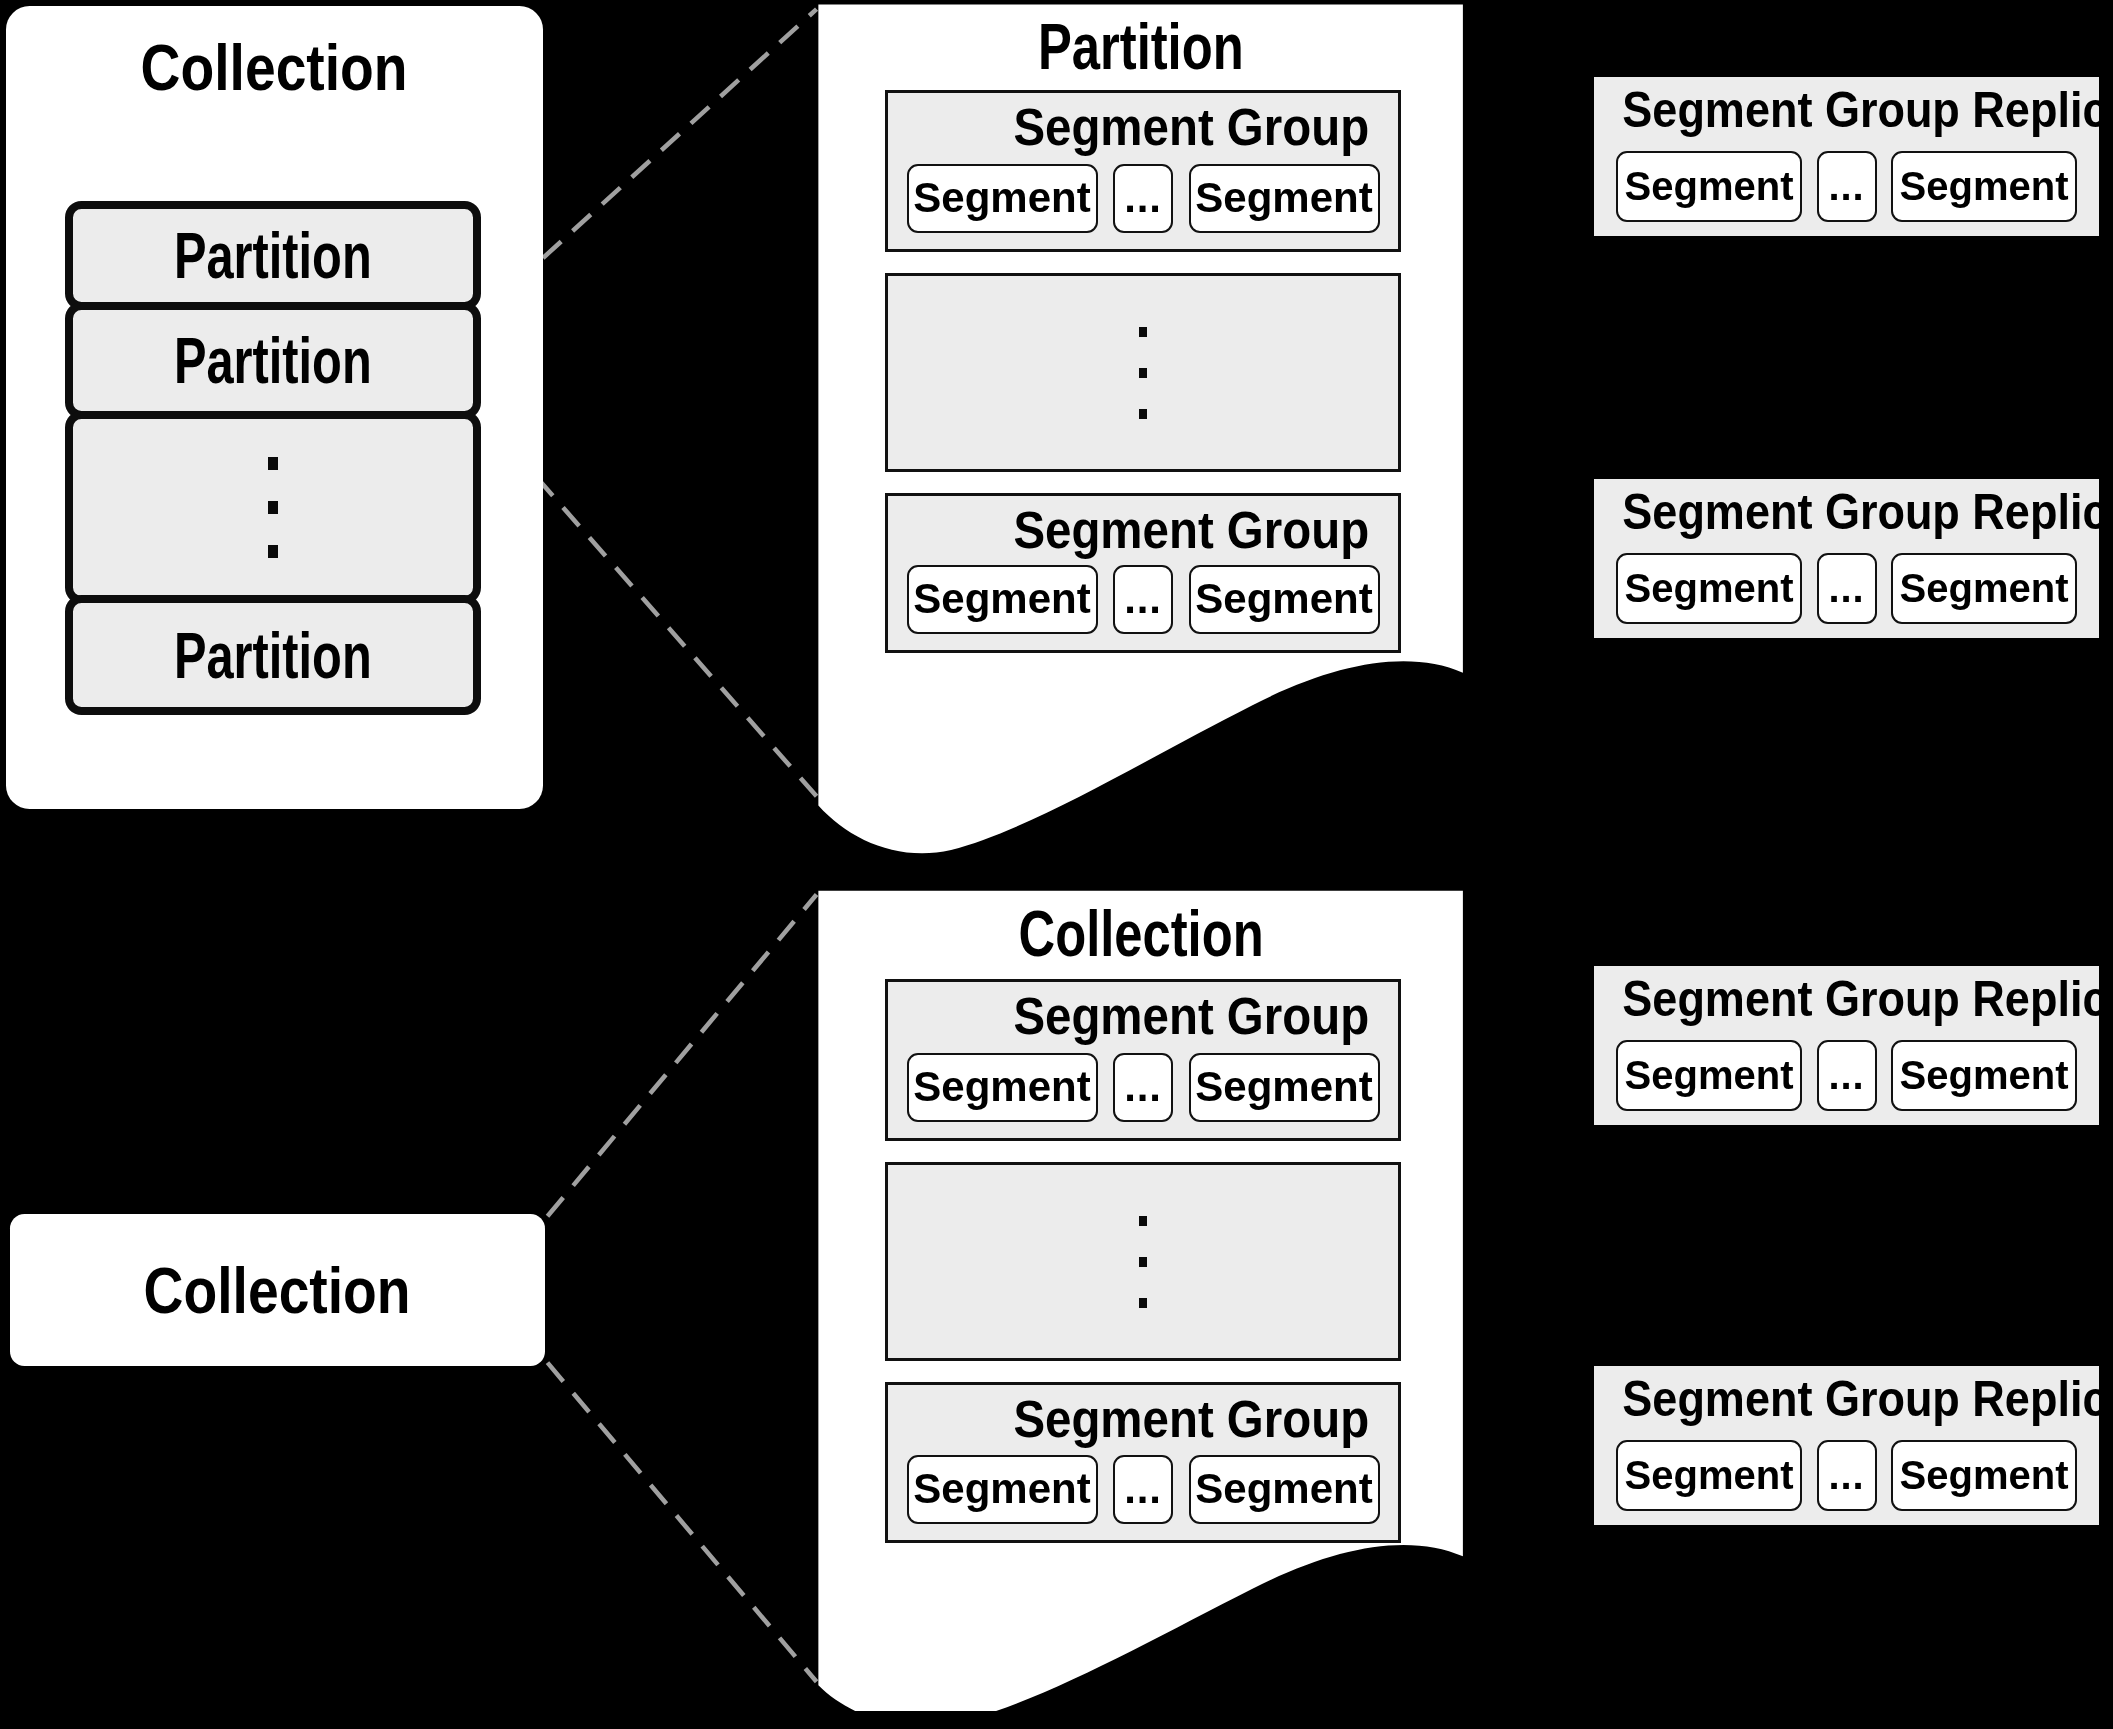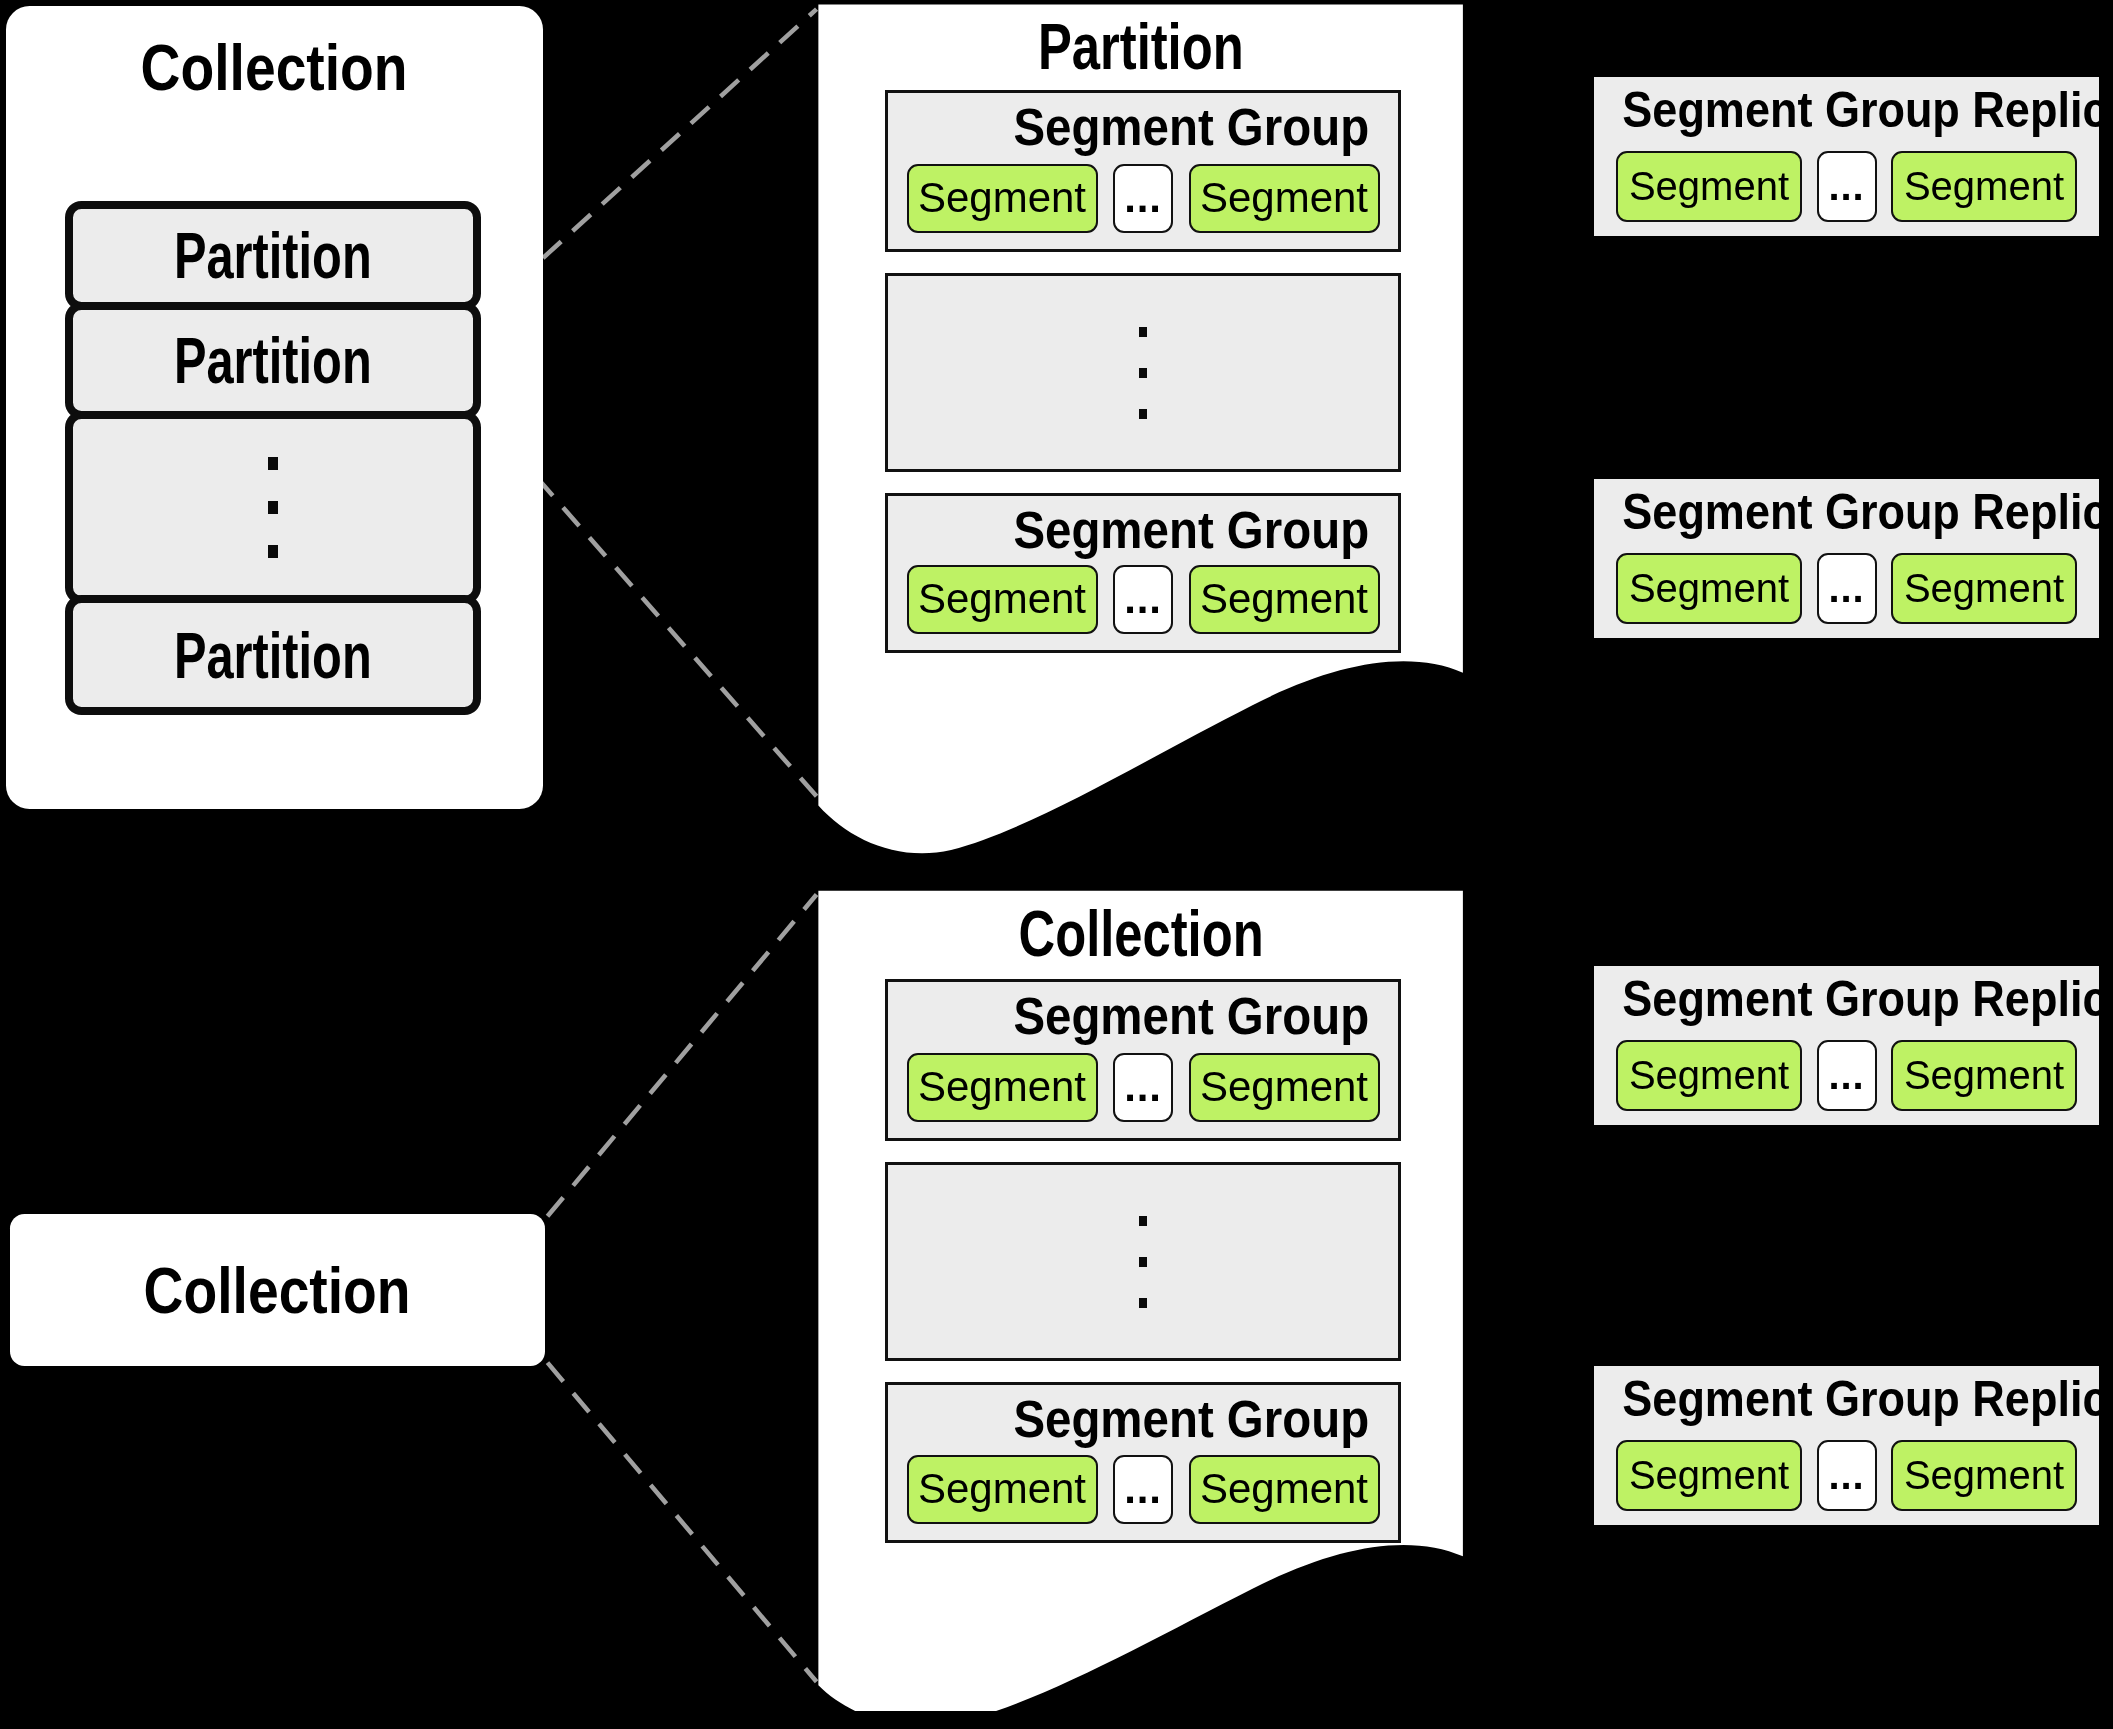--- a/index.html
+++ b/index.html
@@ -72,23 +72,24 @@
   .sg-title {
     position: absolute; left: 0; top: 7.3px; width: 100%;
     text-align: center; font-weight: bold; font-size: 51px; line-height: 56px; padding-left: 48px;
   }
   .seg-row {
     position: absolute; left: 0; bottom: 16.4px; width: 100%;
     display: flex; justify-content: center; gap: 15.5px;
   }
   .segment-box {
     width: 191px; height: 69px; box-sizing: border-box;
-    background: #bef264; border: 2.7px solid #111; border-radius: 11px;
+    background: #ffffff; border: 2.7px solid #111; border-radius: 11px;
     display: flex; align-items: center; justify-content: center;
     font-size: 42px;
+    font-weight: bold;
   }
   .hdots-box {
     width: 60px; height: 69px; box-sizing: border-box;
     background: #fff; border: 2.7px solid #111; border-radius: 11px;
     display: flex; align-items: center; justify-content: center;
     font-size: 42px; font-weight: bold; letter-spacing: 0.9px;
   }
 
   
   .replica-box {

